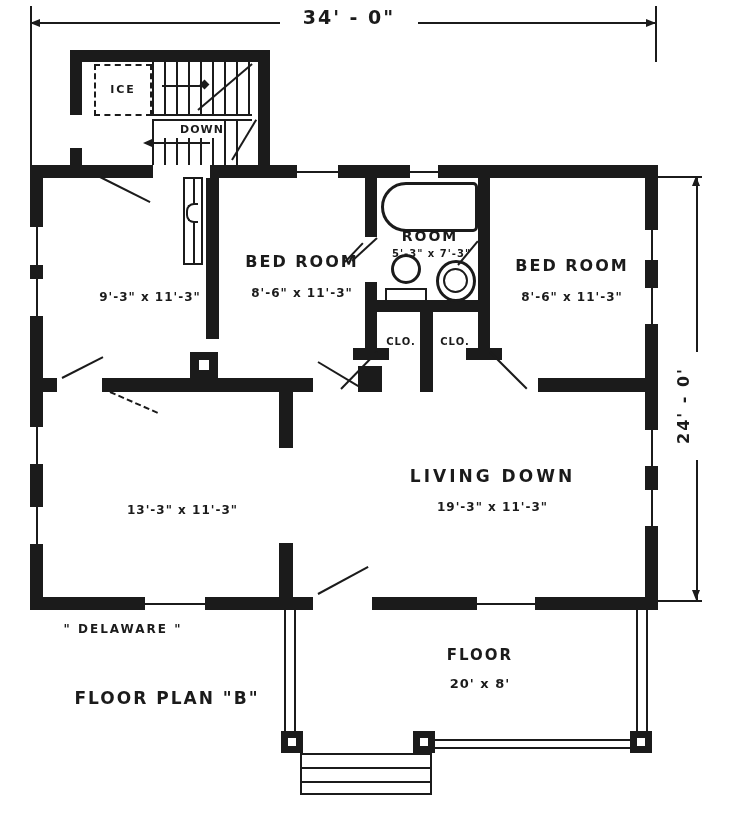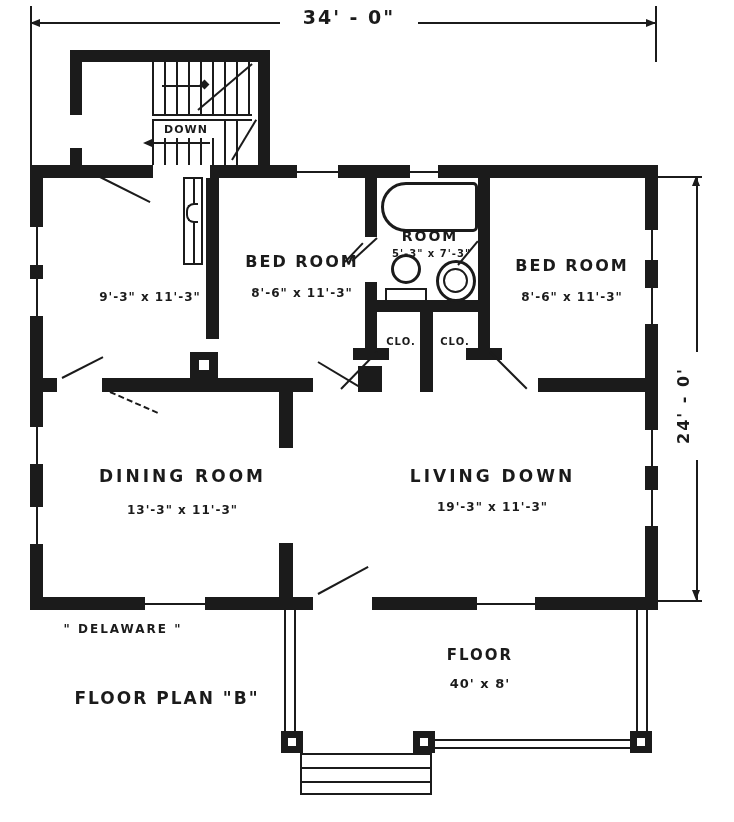--- a/index.html
+++ b/index.html
@@ -95,29 +95,32 @@
   <div class="winv" style="left:30px;top:505px;width:13px;height:41px;"></div>
   <div class="winv" style="left:645px;top:228px;width:13px;height:34px;"></div>
   <div class="winv" style="left:645px;top:286px;width:13px;height:40px;"></div>
   <div class="winv" style="left:645px;top:428px;width:13px;height:40px;"></div>
   <div class="winv" style="left:645px;top:488px;width:13px;height:40px;"></div>
   <div class="winh" style="left:295px;top:165px;width:45px;height:13px;"></div>
   <div class="winh" style="left:408px;top:165px;width:32px;height:13px;"></div>
   <div class="winh" style="left:143px;top:597px;width:64px;height:13px;"></div>
   <div class="winh" style="left:475px;top:597px;width:62px;height:13px;"></div>
 
+  <div class="outline2" style="left:94px;top:64px;width:58px;height:52px;border-style:dashed;">
+    <div class="lbl" style="left:0;top:0;width:54px;line-height:48px;font-size:11px;letter-spacing:2px;font-weight:600;">ICE</div>
+  </div>
   <div class="treads" style="left:152px;top:62px;width:100px;height:52px;"></div>
   <div class="hline" style="left:152px;top:114px;width:100px;"></div>
   <div class="hline" style="left:152px;top:119px;width:100px;"></div>
   <div class="treads" style="left:152px;top:121px;width:96px;height:44px;"></div>
   <div class="dg" style="left:198px;top:109px;width:71px;transform:rotate(-40.4deg);"></div>
   <div class="hline" style="left:162px;top:85px;width:44px;"></div>
   <div class="abs" style="left:201px;top:81px;width:7px;height:7px;background:var(--ink);transform:rotate(45deg);"></div>
   <div class="abs" style="left:154px;top:121px;width:64px;height:17px;background:var(--paper);">
-    <div class="lbl" style="left:0;top:2px;width:64px;font-size:11px;letter-spacing:1px;font-weight:700;">DOWN</div>
+    <div class="lbl" style="left:16px;top:2px;width:64px;font-size:11px;letter-spacing:1px;font-weight:700;">DOWN</div>
   </div>
   <div class="hline" style="left:148px;top:142px;width:62px;"></div>
   <div class="arr" style="left:143px;top:139px;border-width:4px 9px 4px 0;border-color:transparent var(--ink) transparent transparent;"></div>
   <div class="outline2" style="left:183px;top:177px;width:20px;height:88px;">
     <div class="vline" style="left:8px;top:0;height:84px;"></div>
     <div class="abs" style="left:1px;top:24px;width:10px;height:16px;border:2px solid var(--ink);border-right:none;border-radius:8px 0 0 8px;background:var(--paper);"></div>
   </div>
 
   <div class="outline3" style="left:381px;top:182px;width:97px;height:50px;border-radius:26px 5px 5px 26px;"></div>
   <div class="outline3" style="left:391px;top:254px;width:30px;height:30px;border-radius:50%;"></div>
@@ -153,25 +156,24 @@
 
   <div class="lbl room-name" style="left:392px;top:228px;width:76px;font-size:14px;letter-spacing:2px;">ROOM</div>
   <div class="lbl room-size" style="left:392px;top:248px;width:76px;font-size:10px;">5'-3" x 7'-3"</div>
 
   <div class="lbl room-name" style="left:498px;top:256px;width:148px;font-size:16px;letter-spacing:2px;">BED ROOM</div>
   <div class="lbl room-size" style="left:498px;top:290px;width:148px;">8'-6" x 11'-3"</div>
 
   <div class="lbl" style="left:380px;top:336px;width:42px;font-size:10px;letter-spacing:1px;font-weight:600;">CLO.</div>
   <div class="lbl" style="left:434px;top:336px;width:42px;font-size:10px;letter-spacing:1px;font-weight:600;">CLO.</div>
 
-  <div class="lbl room-name" style="left:95px;top:466px;width:175px;">DINING ROOM</div>
   <div class="lbl room-size" style="left:95px;top:503px;width:175px;">13'-3" x 11'-3"</div>
 
   <div class="lbl room-name" style="left:405px;top:466px;width:175px;">LIVING DOWN</div>
   <div class="lbl room-size" style="left:405px;top:500px;width:175px;">19'-3" x 11'-3"</div>
 
   <div class="lbl room-name" style="left:438px;top:646px;width:84px;font-size:15px;letter-spacing:2px;">FLOOR</div>
-  <div class="lbl room-size" style="left:438px;top:676px;width:84px;font-size:13px;">40' x 8'</div>
+  <div class="lbl room-size" style="left:438px;top:676px;width:84px;font-size:13px;">20' x 8'</div>
 
   <div class="lbl" style="left:48px;top:622px;width:150px;font-size:12px;letter-spacing:2px;font-weight:600;">" DELAWARE "</div>
   <div class="lbl" style="left:72px;top:688px;width:190px;font-size:17px;letter-spacing:2px;font-weight:600;">FLOOR PLAN "B"</div>
 
 </div>
 
 </body></html>

